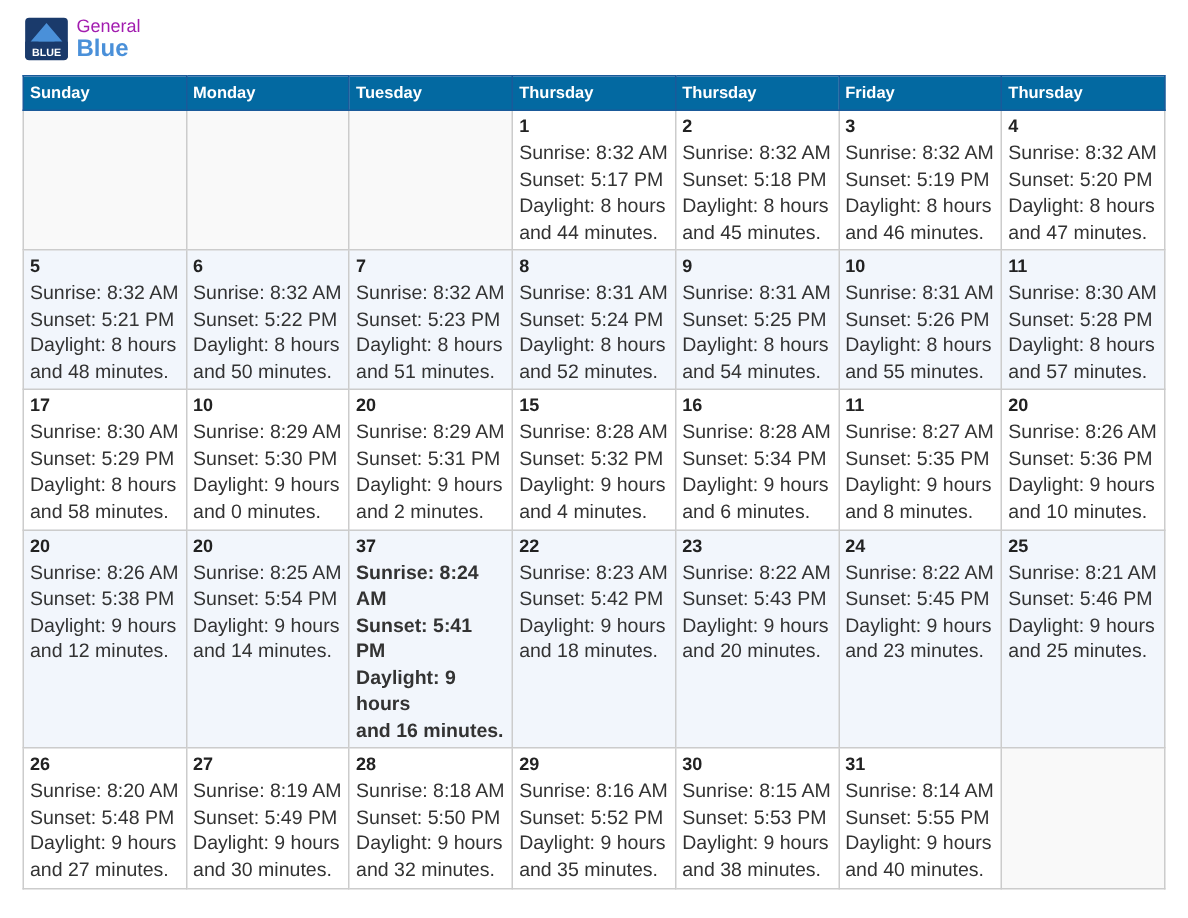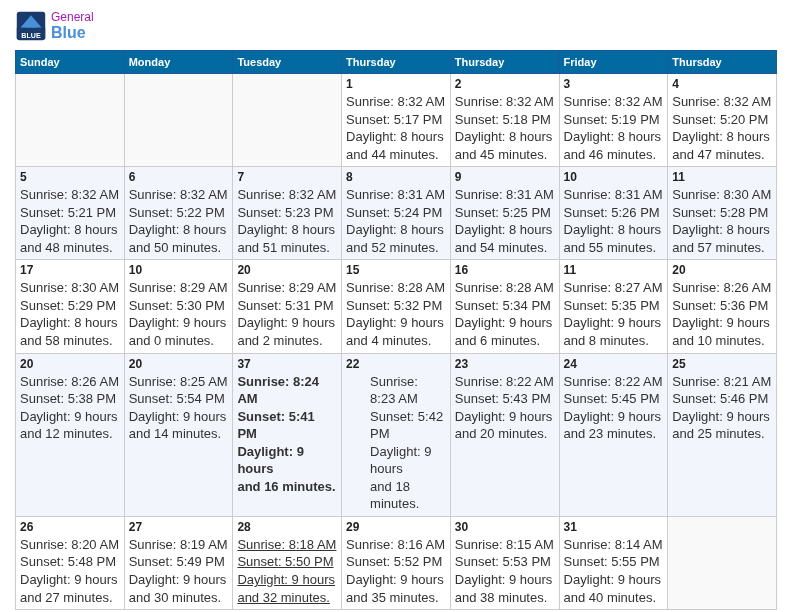--- a/index.html
+++ b/index.html
@@ -209,21 +209,21 @@
           </td>
           <td>
             <div class="day-num">37</div>
             <div class="day-info" style="white-space: pre-line; font-weight: bold;">Sunrise: 8:24 AM
 Sunset: 5:41 PM
 Daylight: 9 hours
 and 16 minutes.</div>
           </td>
           <td>
             <div class="day-num">22</div>
-            <div class="day-info" style="white-space: pre-line; margin-left: 24px;">Sunrise: 8:23 AM
+            <div class="day-info" style="white-space: pre-line;">Sunrise: 8:23 AM
 Sunset: 5:42 PM
 Daylight: 9 hours
 and 18 minutes.</div>
           </td>
           <td>
             <div class="day-num">23</div>
             <div class="day-info" style="white-space: pre-line;">Sunrise: 8:22 AM
 Sunset: 5:43 PM
 Daylight: 9 hours
 and 20 minutes.</div>
@@ -253,21 +253,21 @@
           </td>
           <td>
             <div class="day-num">27</div>
             <div class="day-info" style="white-space: pre-line;">Sunrise: 8:19 AM
 Sunset: 5:49 PM
 Daylight: 9 hours
 and 30 minutes.</div>
           </td>
           <td>
             <div class="day-num">28</div>
-            <div class="day-info" style="white-space: pre-line; text-decoration: underline;">Sunrise: 8:18 AM
+            <div class="day-info" style="white-space: pre-line;">Sunrise: 8:18 AM
 Sunset: 5:50 PM
 Daylight: 9 hours
 and 32 minutes.</div>
           </td>
           <td>
             <div class="day-num">29</div>
             <div class="day-info" style="white-space: pre-line;">Sunrise: 8:16 AM
 Sunset: 5:52 PM
 Daylight: 9 hours
 and 35 minutes.</div>

